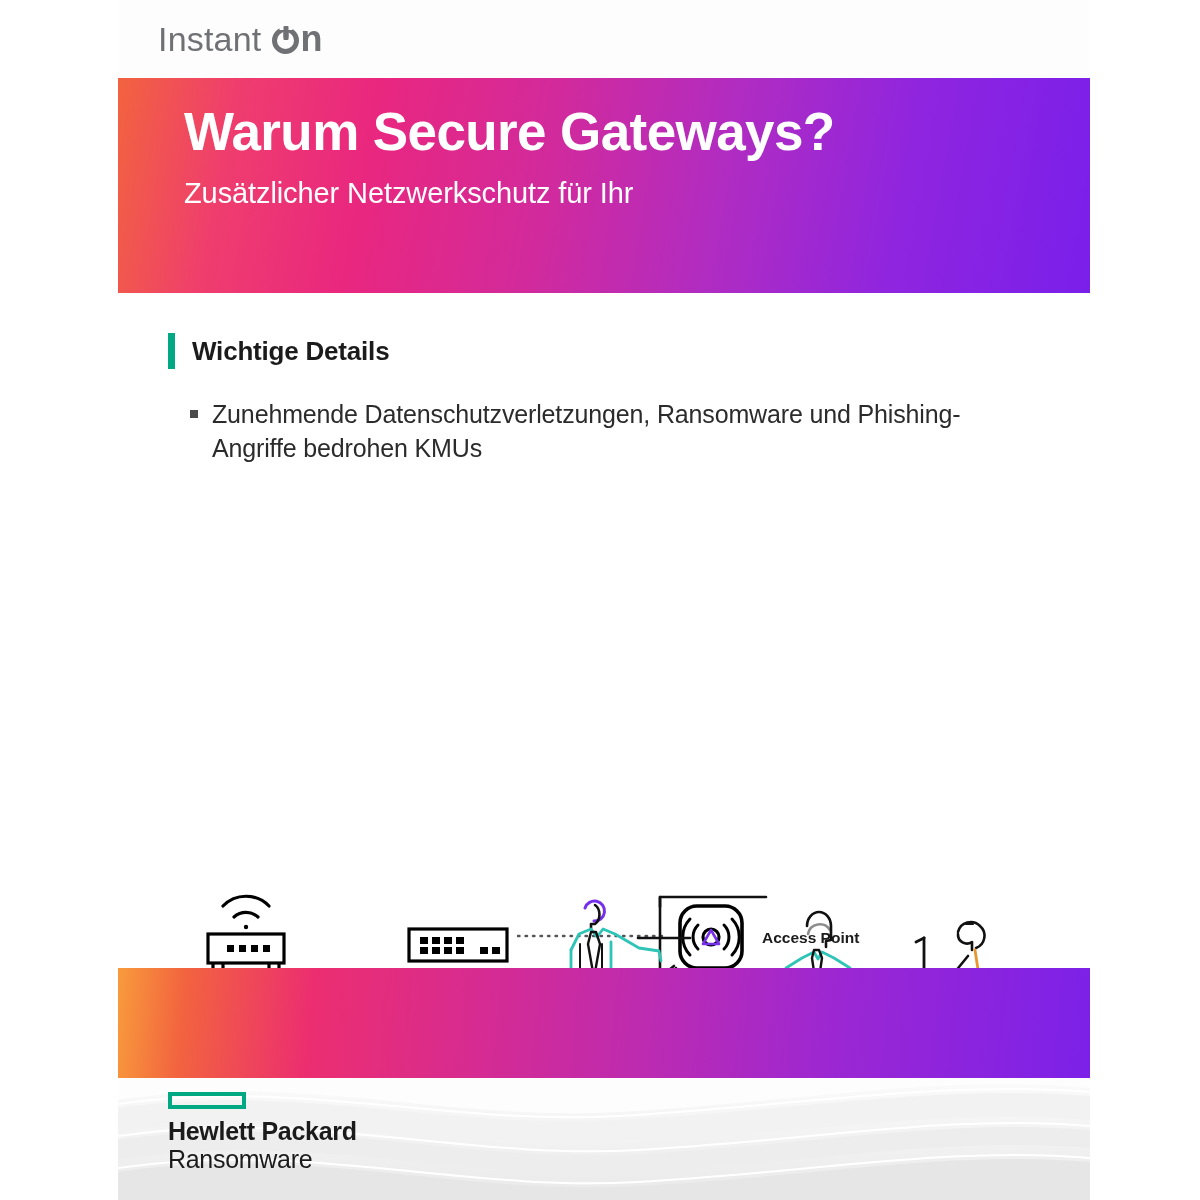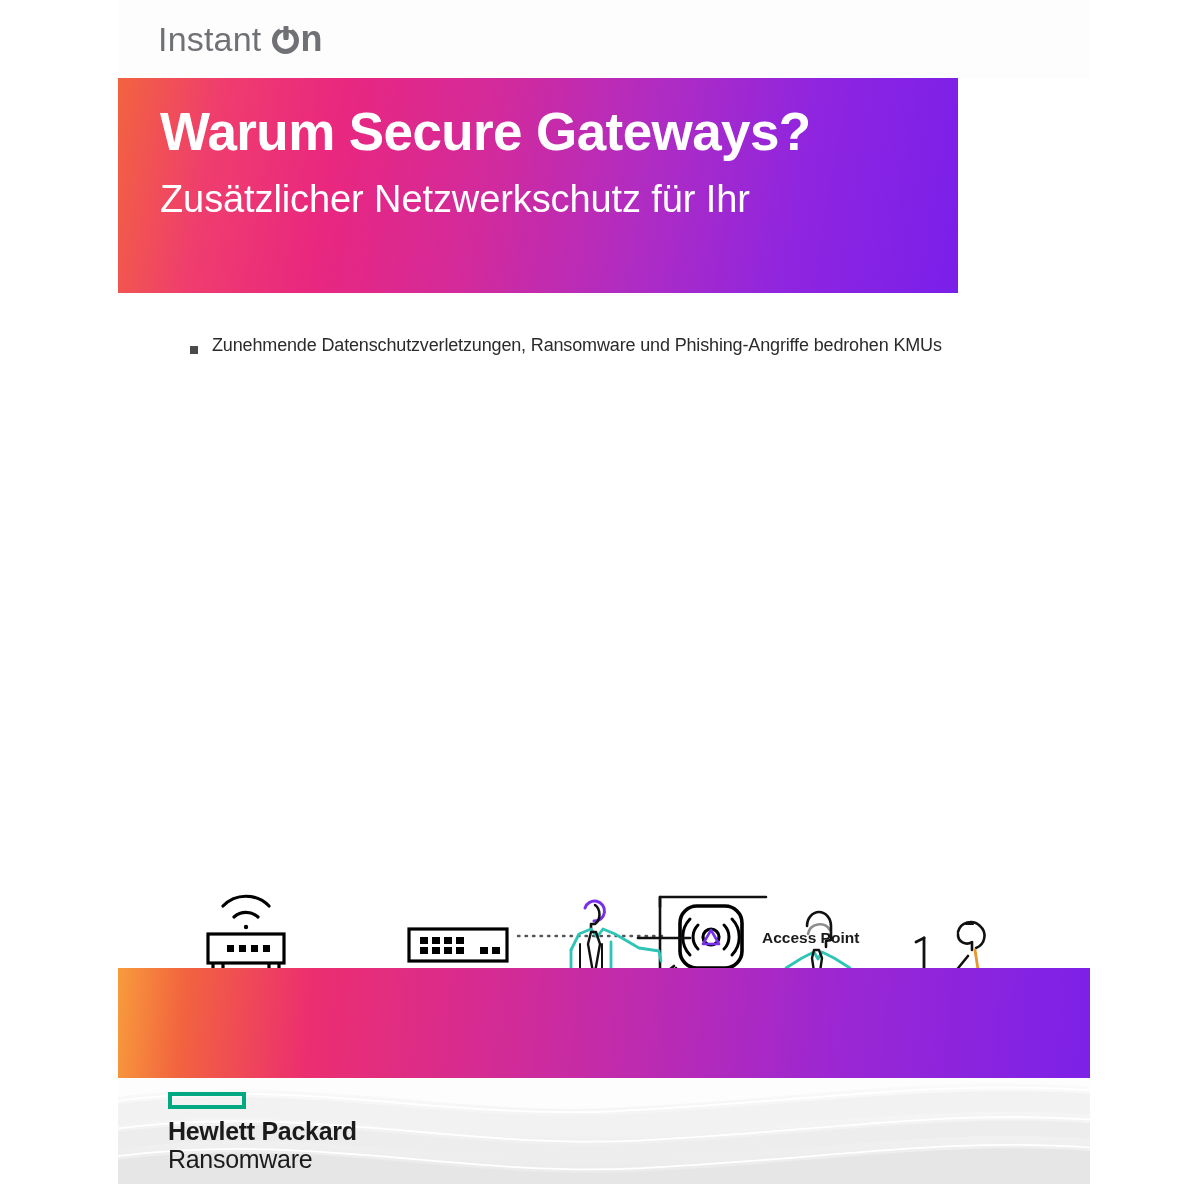--- a/index.html
+++ b/index.html
@@ -99,44 +99,44 @@
     font-weight: 700;
     line-height: 1;
     color: #6f7175;
   }
 
   
   .hero {
     position: absolute;
     left: 118px;
     top: 78px;
-    width: 840px;
+    width: 972px;
     height: 215px;
     background: linear-gradient(100deg,
         #f2633f 0%,
         #ef3d6e 12%,
         #e9277f 26%,
         #d22a9c 44%,
         #b02cc2 62%,
         #8f25df 80%,
         #7a1fea 100%);
     box-sizing: border-box;
-    padding: 26px 50px 0 42px;
+    padding: 26px 50px 0 66px;
   }
   .hero-title {
     color: #ffffff;
     font-size: 53px;
     font-weight: 700;
     letter-spacing: -0.6px;
     line-height: 1.05;
     margin: 0 0 14px 0;
   }
   .hero-sub {
     color: #ffffff;
-    font-size: 38px;
+    font-size: 29px;
     font-weight: 400;
     line-height: 1.33;
     margin: 0;
     letter-spacing: -0.1px;
   }
 
   
   .body-area {
     position: absolute;
     left: 118px;
@@ -167,21 +167,21 @@
     letter-spacing: -0.2px;
   }
 
   .bullets {
     margin: 0;
     padding: 0 0 0 22px;
     list-style: none;
   }
   .bullets li {
     position: relative;
-    font-size: 18px;
+    font-size: 25px;
     line-height: 1.36;
     color: #2b2b2b;
     font-weight: 400;
     margin-bottom: 23px;
     padding-left: 22px;
     letter-spacing: -0.15px;
   }
   .bullets li::before {
     content: "";
     position: absolute;
@@ -218,21 +218,21 @@
         #9b27d3 74%,
         #7c21e8 100%);
   }
 
   
   .footer {
     position: absolute;
     left: 118px;
     top: 1078px;
     width: 972px;
-    height: 106px;
+    height: 122px;
     background: #f4f4f4;
     overflow: hidden;
   }
   .footer .waves {
     position: absolute;
     inset: 0;
     width: 100%;
     height: 100%;
   }
   .hpe-logo {
@@ -286,20 +286,24 @@
       </span>
     </div>
   </div>
 
   <div class="hero">
     <h1 class="hero-title">Warum Secure Gateways?</h1>
     <p class="hero-sub">Zusätzlicher Netzwerkschutz für Ihr</p>
   </div>
 
   <div class="body-area">
+    <div class="section-head">
+      <div class="accent-bar"></div>
+      <div class="section-title">Wichtige Details</div>
+    </div>
     <ul class="bullets">
       <li>Zunehmende Datenschutzverletzungen, Ransomware und Phishing-Angriffe bedrohen KMUs</li>
     </ul>
   </div>
 
   <div class="diagram">
     <svg width="900" height="340" viewBox="0 0 900 340" xmlns="http://www.w3.org/2000/svg">
 
       <g stroke="#55555e" stroke-width="2.4" stroke-dasharray="1.5 6" stroke-linecap="round" fill="none">
 

